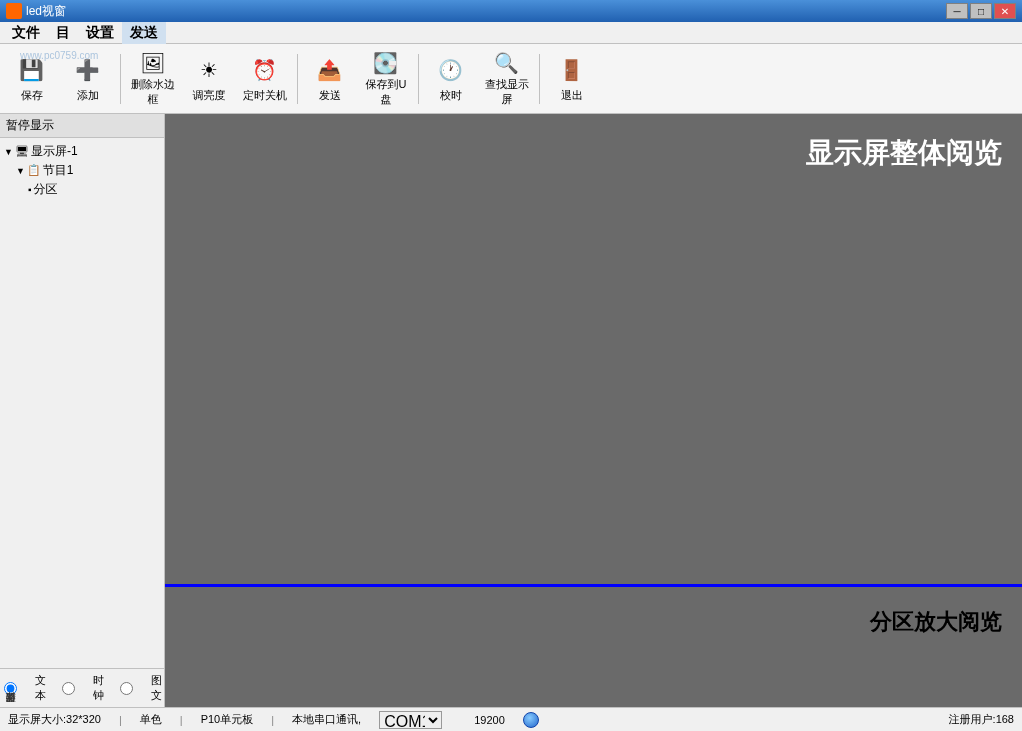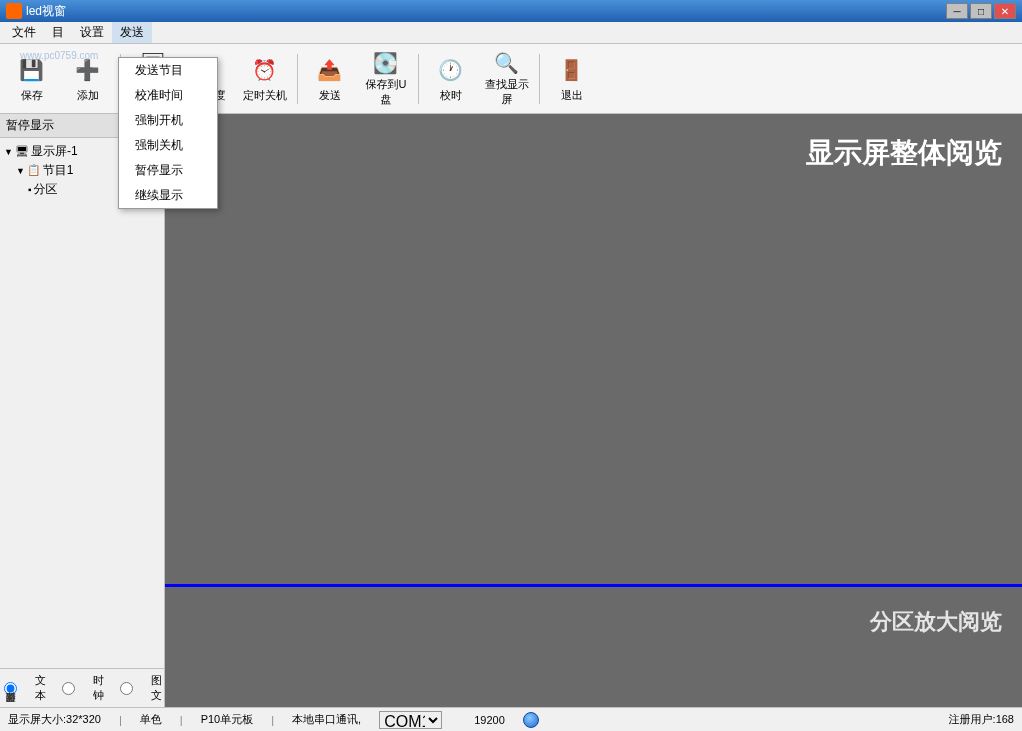--- a/index.html
+++ b/index.html
@@ -50,21 +50,22 @@
       height: 22px;
       display: flex;
       align-items: center;
       border-bottom: 1px solid #c0c0c0;
       padding: 0 4px;
       position: relative;
     }
     .menu-item {
       padding: 2px 8px;
       cursor: pointer;
-      font-size: 12px;
+      font-size: 14px;
+      font-weight: bold;
     }
 
     
     #toolbar {
       background: #f5f5f5;
       height: 70px;
       border-bottom: 1px solid #c0c0c0;
       display: flex;
       align-items: center;
       padding: 4px 6px;
@@ -159,21 +160,21 @@
 
     #display-bottom {
       height: 120px;
       background: #6a6a6a;
       position: relative;
     }
     #display-bottom-label {
       position: absolute;
       right: 20px;
       top: 20px;
-      color: #e5e5e5;
+      color: #000000;
       font-size: 22px;
       font-weight: bold;
     }
 
     
     #bottom-area {
       height: 160px;
       display: flex;
       border-top: 1px solid #c0c0c0;
       background: #f0f0f0;
@@ -306,28 +307,20 @@
     <div class="win-btn close">✕</div>
   </div>
 </div>
 
 <div id="menu-bar">
   <span class="menu-item">文件</span>
   <span class="menu-item">目</span>
   <span class="menu-item">设置</span>
   <span class="menu-item" style="background:#d0e0f0;">发送</span>
 
-  <div id="dropdown-menu">
-    <div class="dropdown-item">发送节目</div>
-    <div class="dropdown-item">校准时间</div>
-    <div class="dropdown-item">强制开机</div>
-    <div class="dropdown-item">强制关机</div>
-    <div class="dropdown-item">暂停显示</div>
-    <div class="dropdown-item">继续显示</div>
-  </div>
 </div>
 
 <div id="watermark">www.pc0759.com</div>
 
 <div id="toolbar">
   <div class="tool-btn">
     <div class="tool-icon">💾</div>
     <span>保存</span>
   </div>
   <div class="tool-btn">

